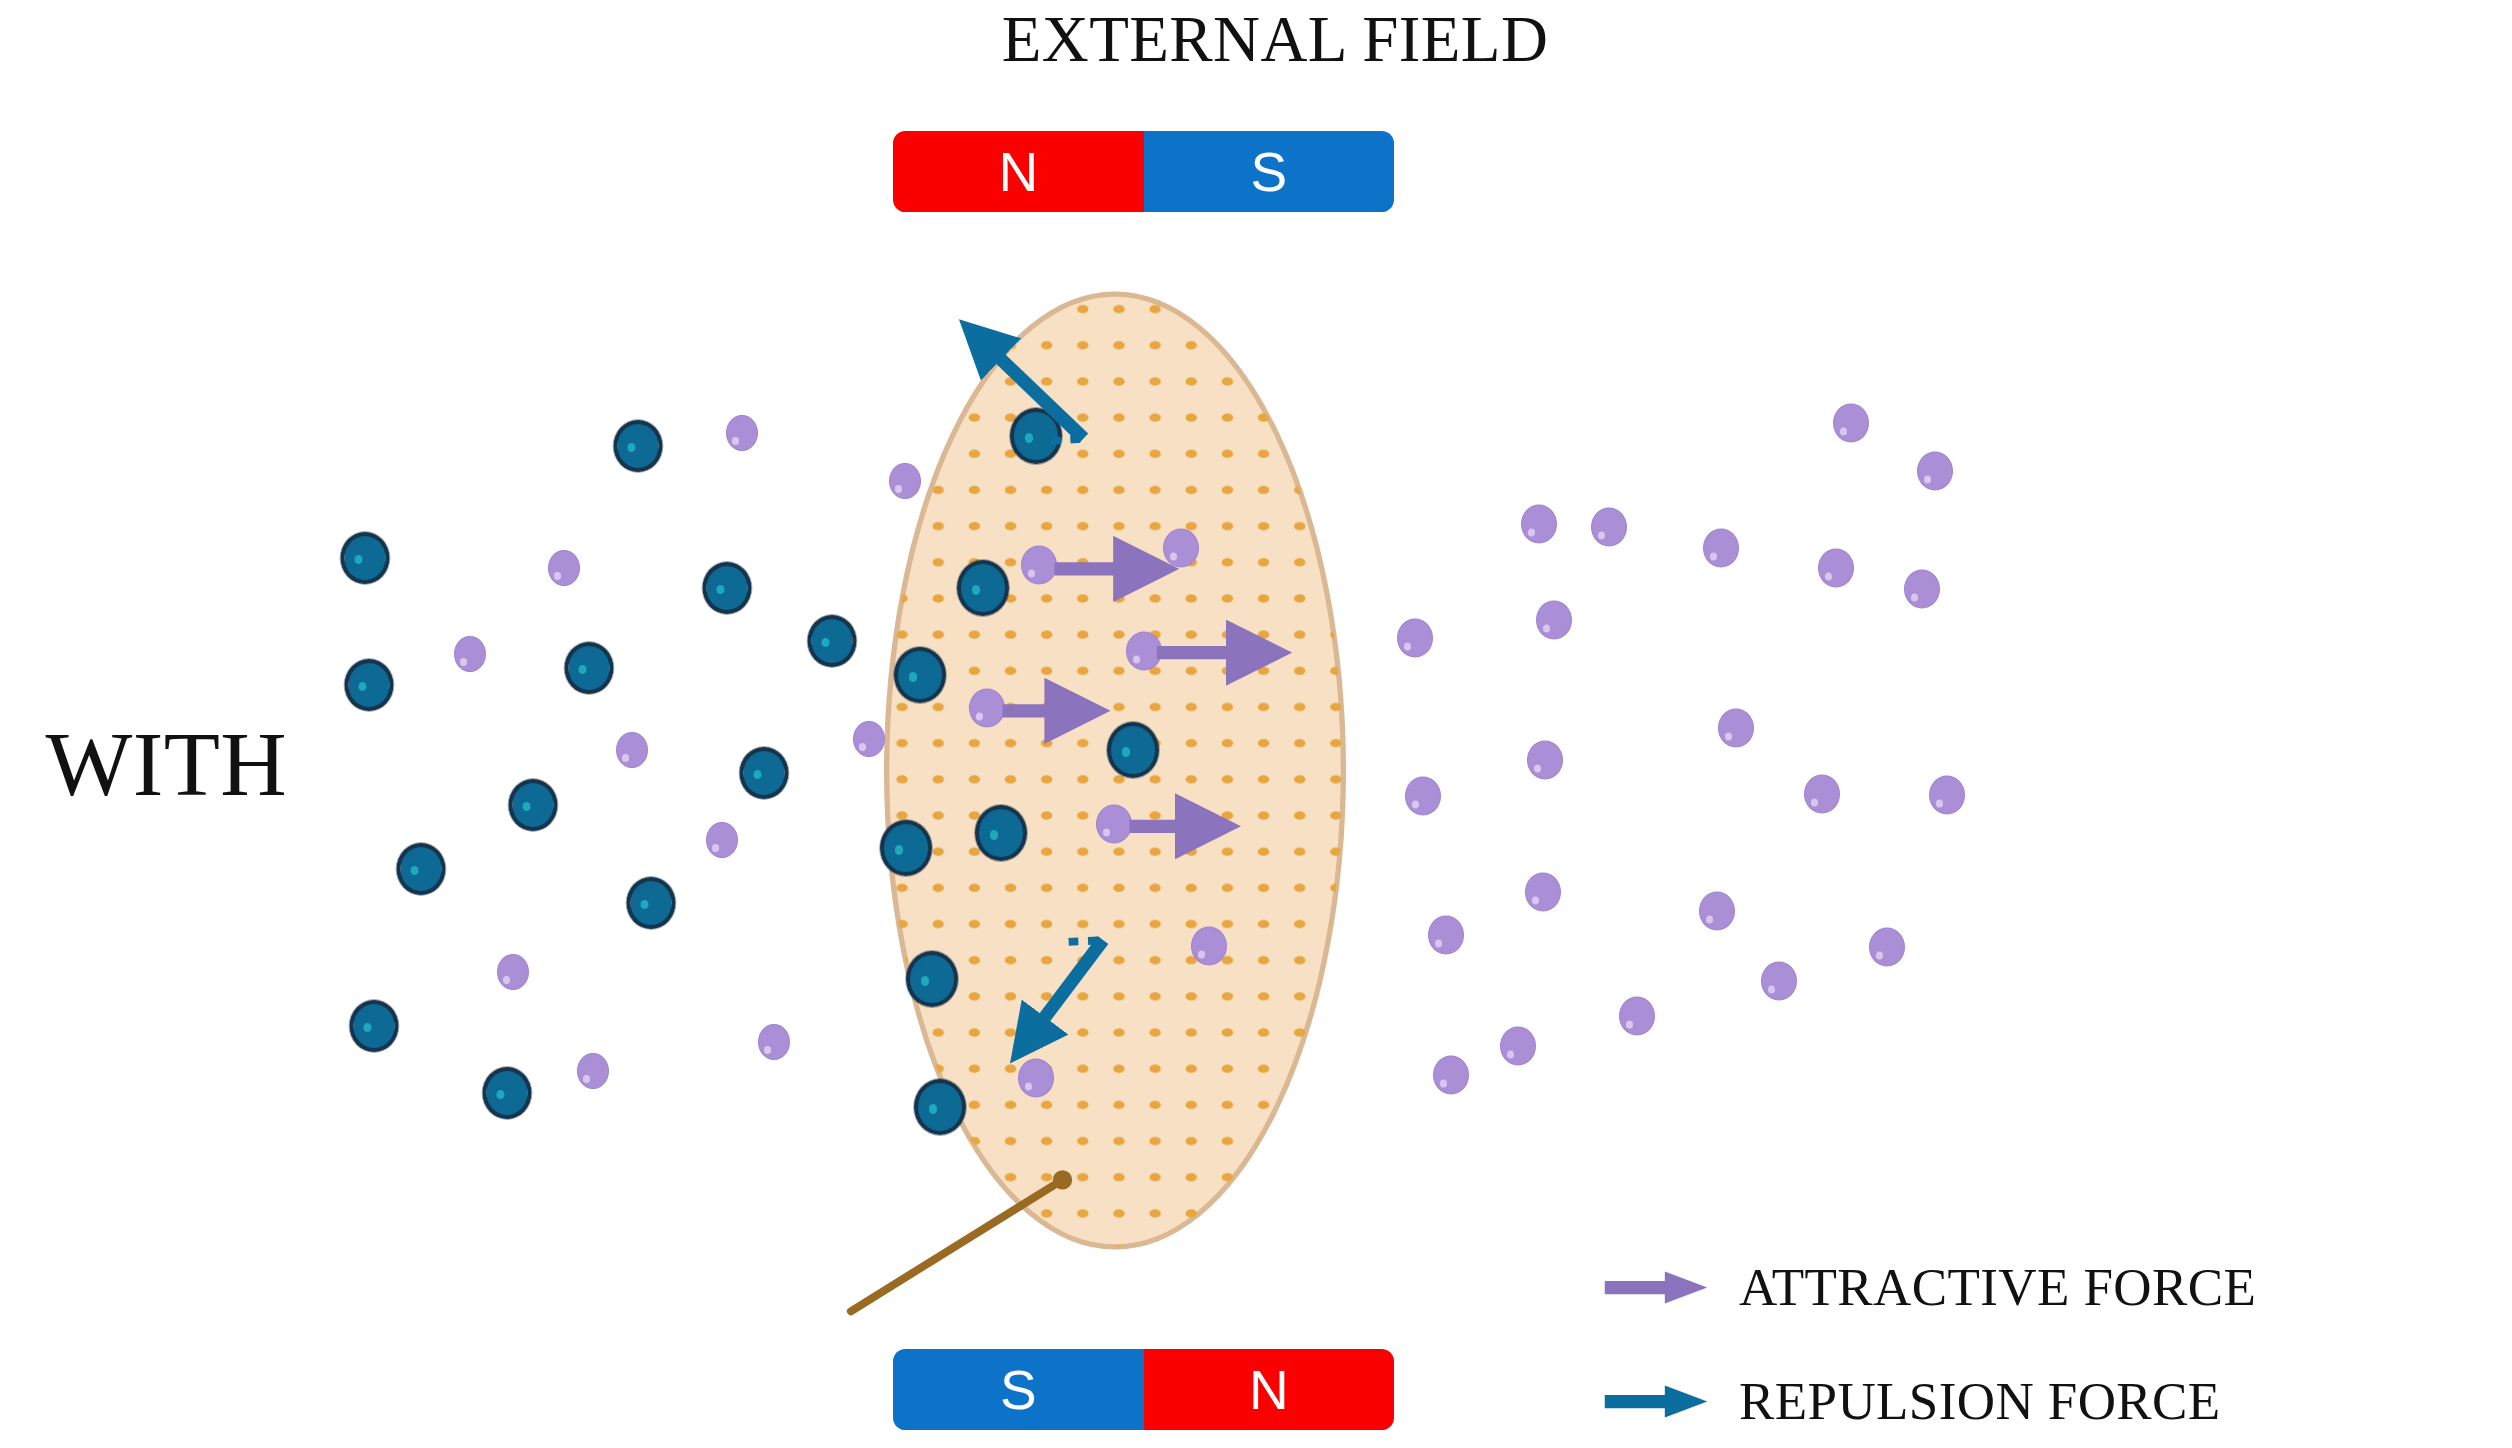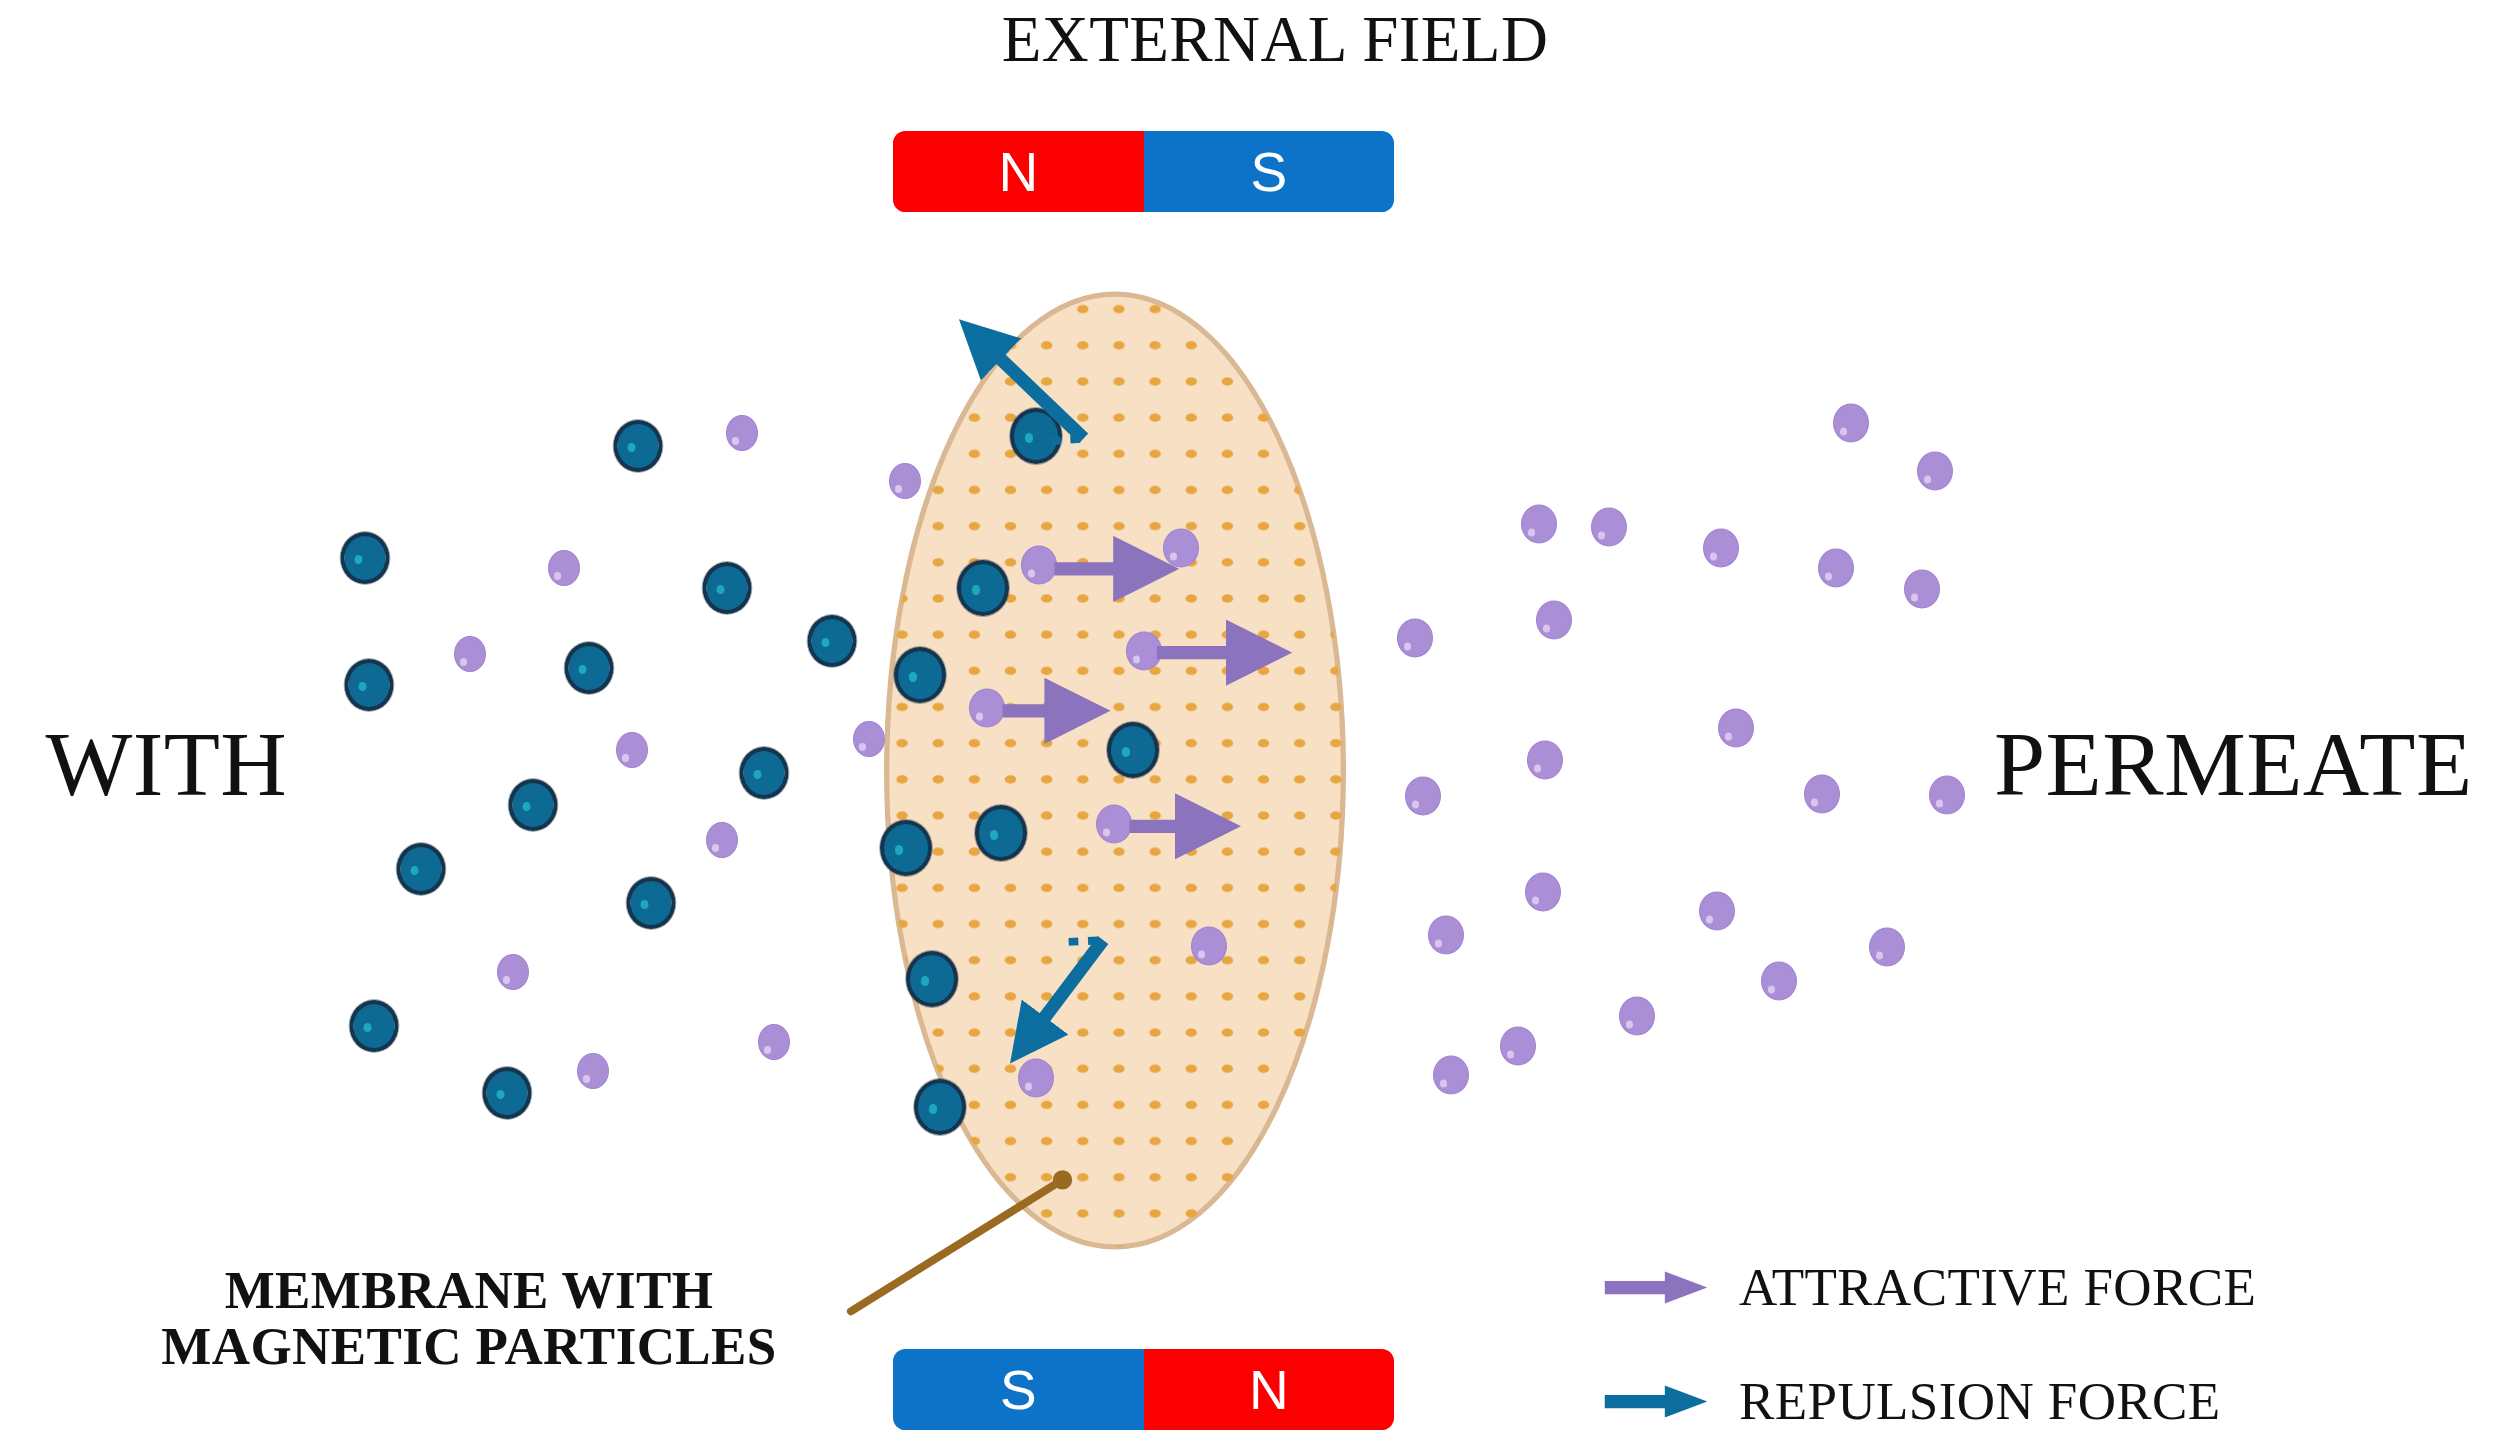--- a/index.html
+++ b/index.html
@@ -362,26 +362,21 @@
         <line x1="1212" y1="1068" x2="1254" y2="1066" stroke="#0b6e9e" stroke-width="9" stroke-dasharray="11 11"></line>
       </g>
     <g id="leader-group">
         <line x1="965" y1="1487" x2="1205" y2="1338" stroke="#9b6a22" stroke-width="9" stroke-linecap="round"></line>
         <circle cx="1205" cy="1338" r="11" fill="#9b6a22"></circle>
       </g>
   </svg>
 
   <div class="label" id="label-feed">WITH</div>
 
-  <div class="label" id="label-permeate">PERMEATE</div>
-
-  <div class="label" id="label-membrane">
-    <span class="ln">MEMBRANE WITH</span>
-    <span class="ln">MAGNETIC PARTICLES</span>
-  </div>
+
 
   <div class="legend-row" id="legend-attractive">
     <svg class="legend-arrow" viewBox="0 0 120 46">
       <path d="M2,23 L78,23" stroke="#8b73bd" stroke-width="15" fill="none"></path>
       <path d="M70,5 L118,23 L70,41 Z" fill="#8b73bd"></path>
     </svg>
     <span class="legend-text">ATTRACTIVE FORCE</span>
   </div>
 
   <div class="legend-row" id="legend-repulsion">

